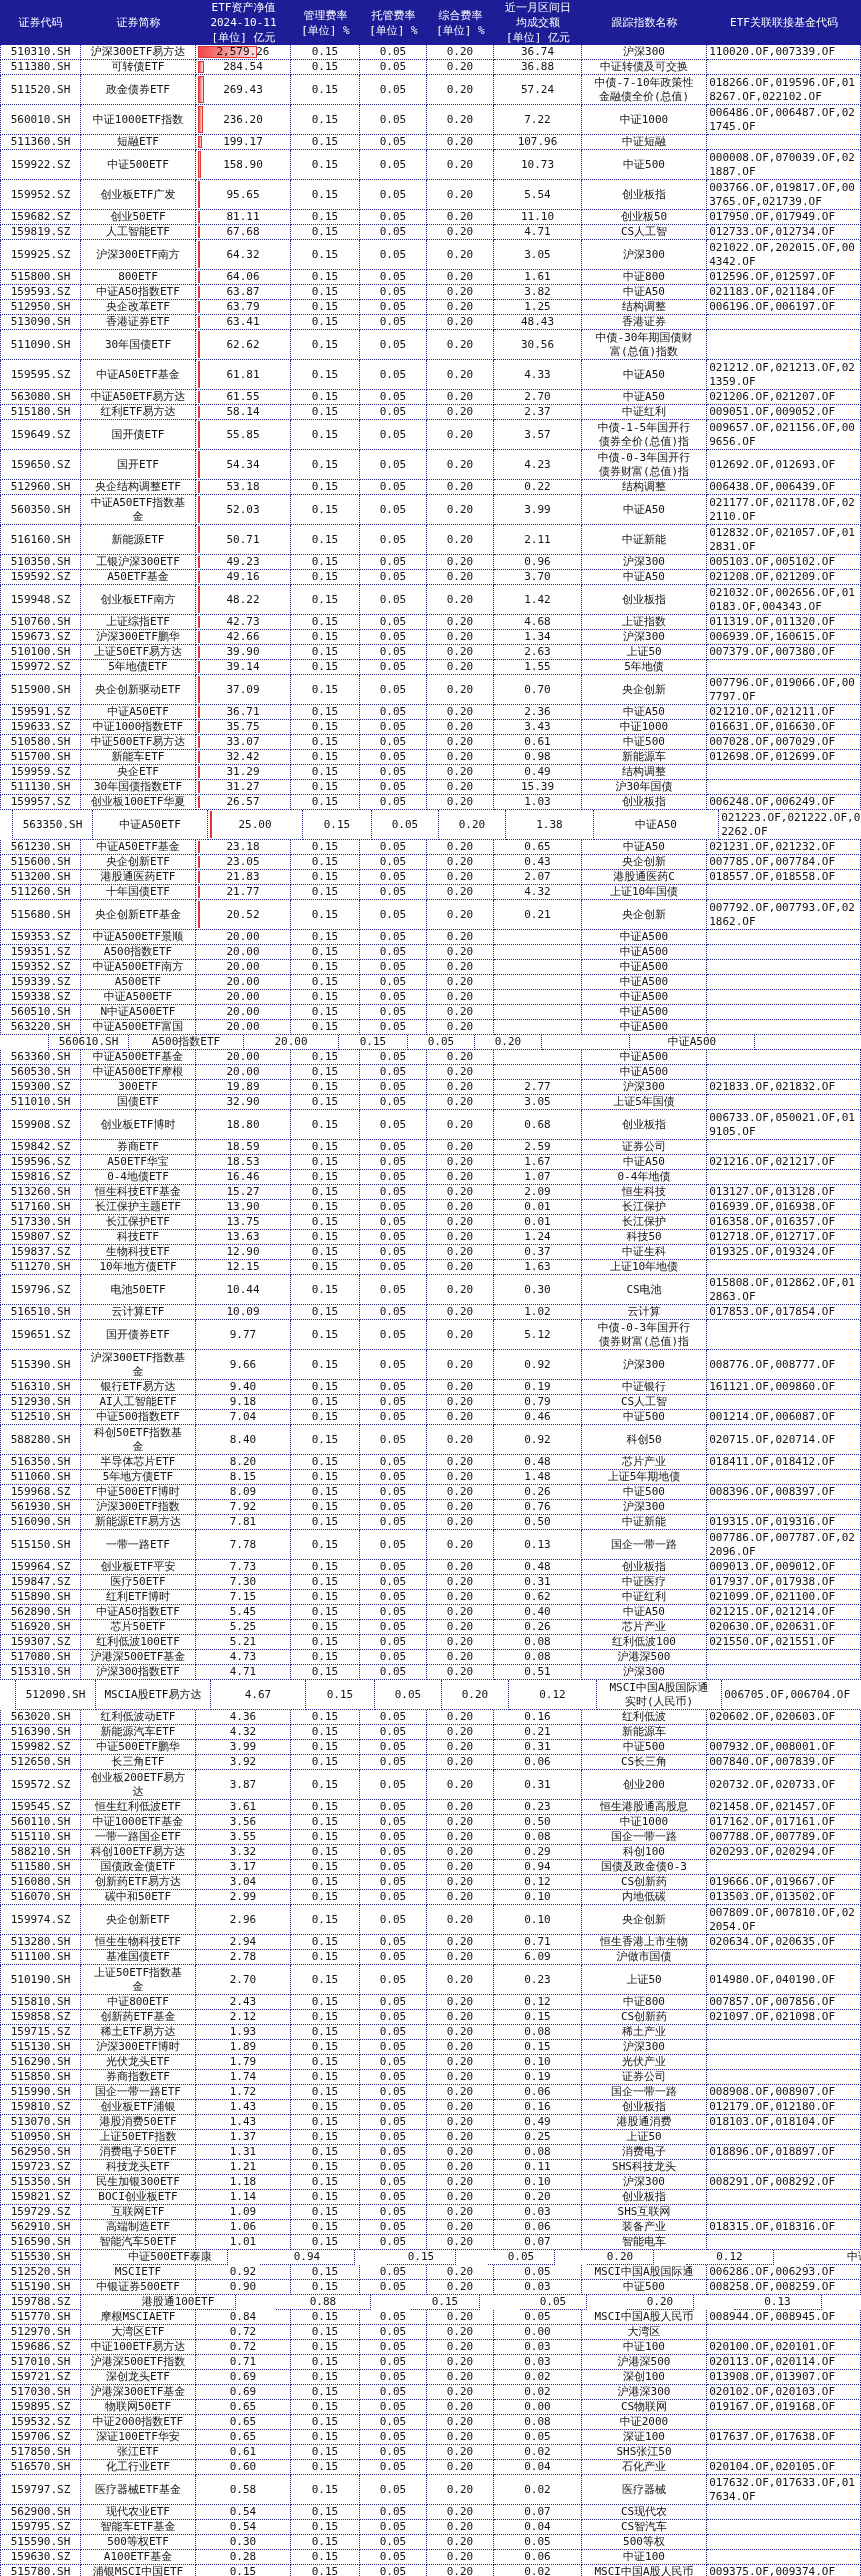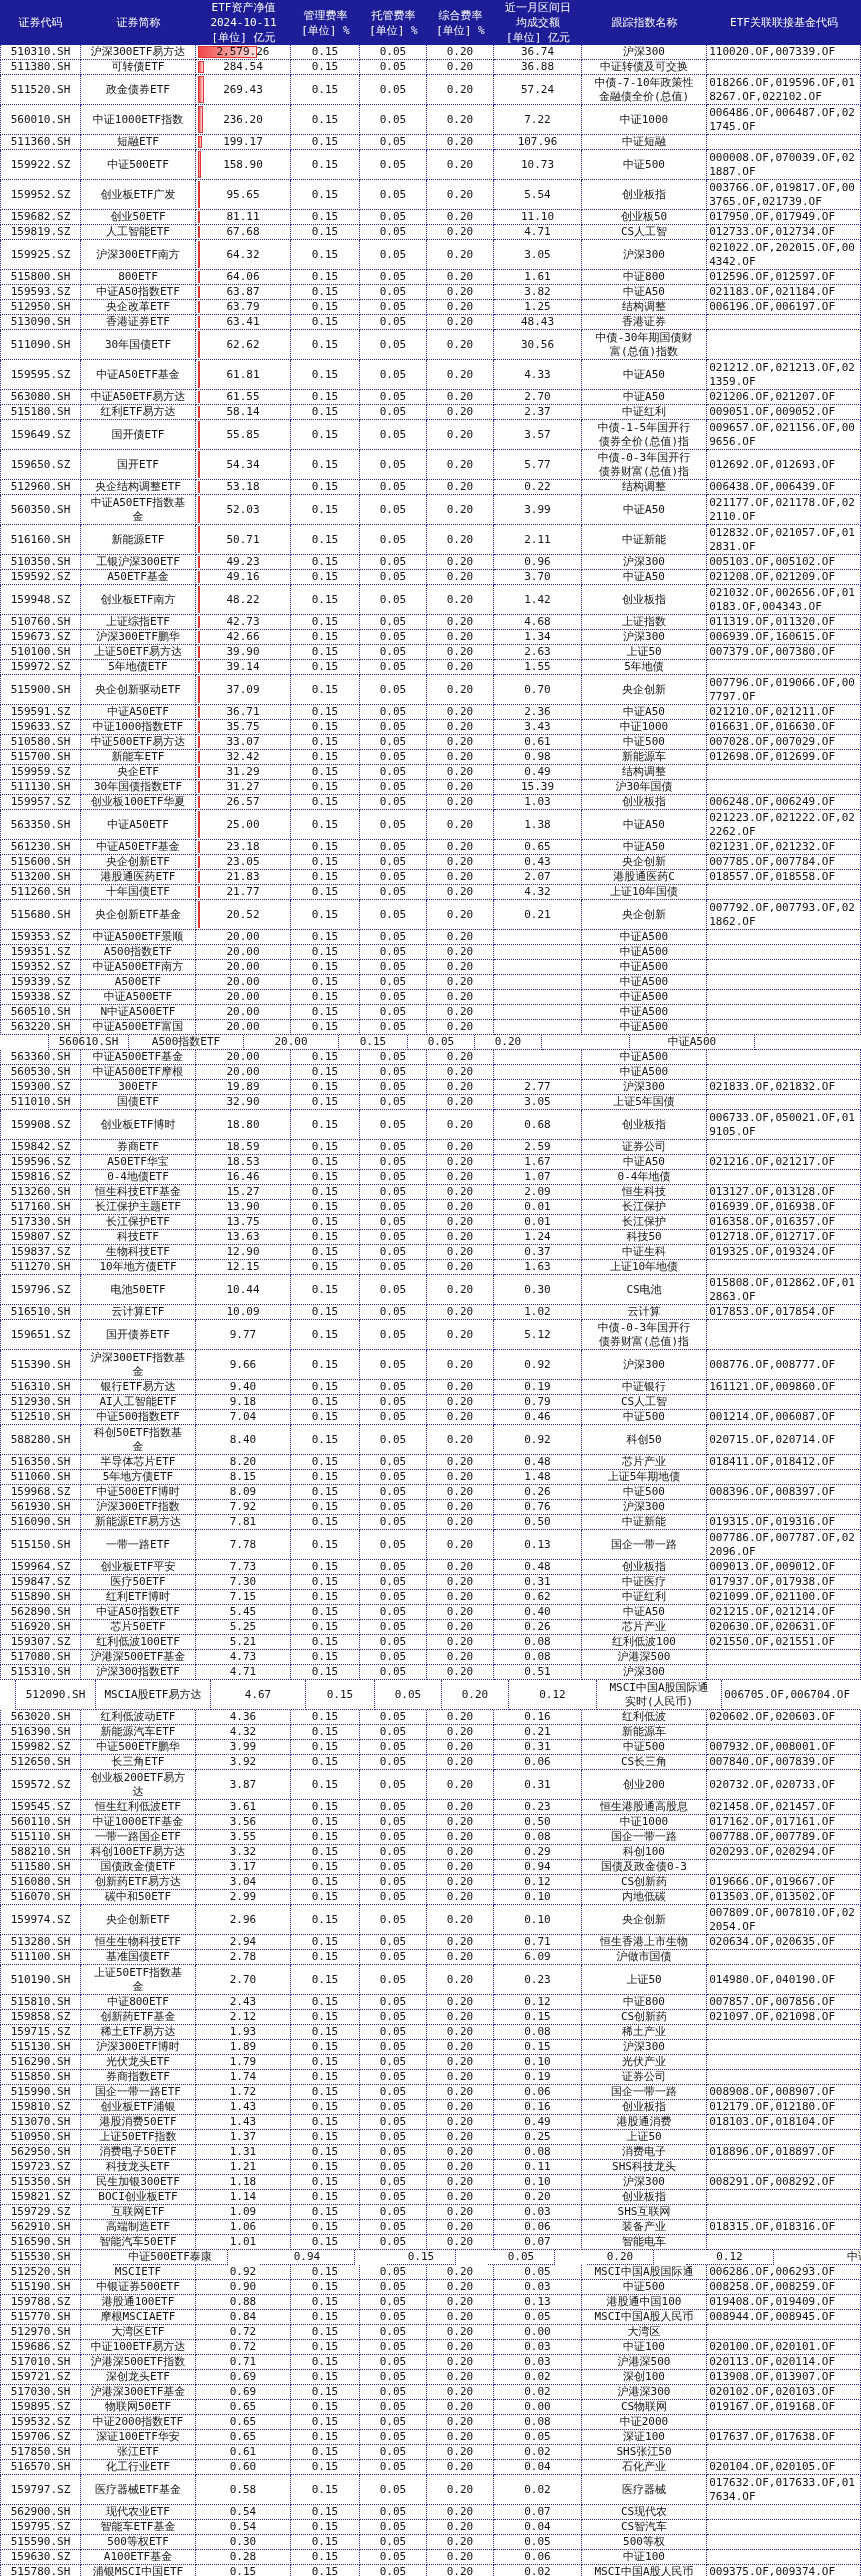--- a/index.html
+++ b/index.html
@@ -381,21 +381,21 @@
       <div class="row" style="height: 30px;">
     <div class="cell c-code">159650.SZ</div>
     <div class="cell c-name">国开ETF</div>
     <div class="cell c-nav">
       <span class="nav-bar" style="width: 1.2px;"></span>
       <span class="nav-val">54.34</span>
     </div>
     <div class="cell">0.15</div>
     <div class="cell">0.05</div>
     <div class="cell">0.20</div>
-    <div class="cell">5.77</div>
+    <div class="cell">4.23</div>
     <div class="cell c-index">中债-0-3年国开行
 债券财富(总值)指</div>
     <div class="cell c-link">012692.OF,012693.OF</div>
   </div>
       <div class="row" style="height: 15px;">
     <div class="cell c-code">512960.SH</div>
     <div class="cell c-name">央企结构调整ETF</div>
     <div class="cell c-nav">
       <span class="nav-bar" style="width: 1.2px;"></span>
       <span class="nav-val">53.18</span>
@@ -643,21 +643,21 @@
       <span class="nav-bar" style="width: 0.7px;"></span>
       <span class="nav-val">26.57</span>
     </div>
     <div class="cell">0.15</div>
     <div class="cell">0.05</div>
     <div class="cell">0.20</div>
     <div class="cell">1.03</div>
     <div class="cell c-index">创业板指</div>
     <div class="cell c-link">006248.OF,006249.OF</div>
   </div>
-      <div class="row" style="height: 30px;">
+      <div class="row" style="height: 30px; padding-left: 12px;">
     <div class="cell c-code">563350.SH</div>
     <div class="cell c-name">中证A50ETF</div>
     <div class="cell c-nav">
       <span class="nav-bar" style="width: 0.7px;"></span>
       <span class="nav-val">25.00</span>
     </div>
     <div class="cell">0.15</div>
     <div class="cell">0.05</div>
     <div class="cell">0.20</div>
     <div class="cell">1.38</div>
@@ -1873,21 +1873,21 @@
       
       <span class="nav-val">0.90</span>
     </div>
     <div class="cell">0.15</div>
     <div class="cell">0.05</div>
     <div class="cell">0.20</div>
     <div class="cell">0.03</div>
     <div class="cell c-index">中证500</div>
     <div class="cell c-link">008258.OF,008259.OF</div>
   </div>
-      <div class="row" style="height: 15px;">
+      <div class="row" style="height: 15px; gap: 40px;">
     <div class="cell c-code">159788.SZ</div>
     <div class="cell c-name">港股通100ETF</div>
     <div class="cell c-nav">
       
       <span class="nav-val">0.88</span>
     </div>
     <div class="cell">0.15</div>
     <div class="cell">0.05</div>
     <div class="cell">0.20</div>
     <div class="cell">0.13</div>

